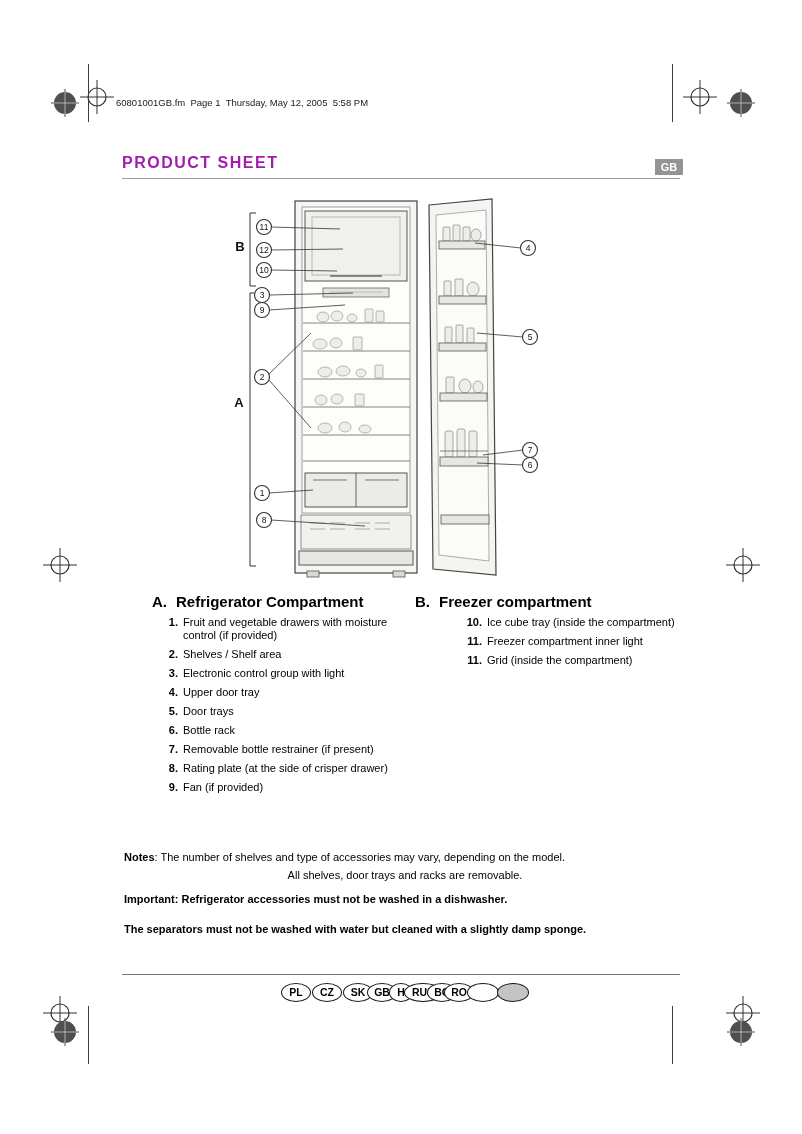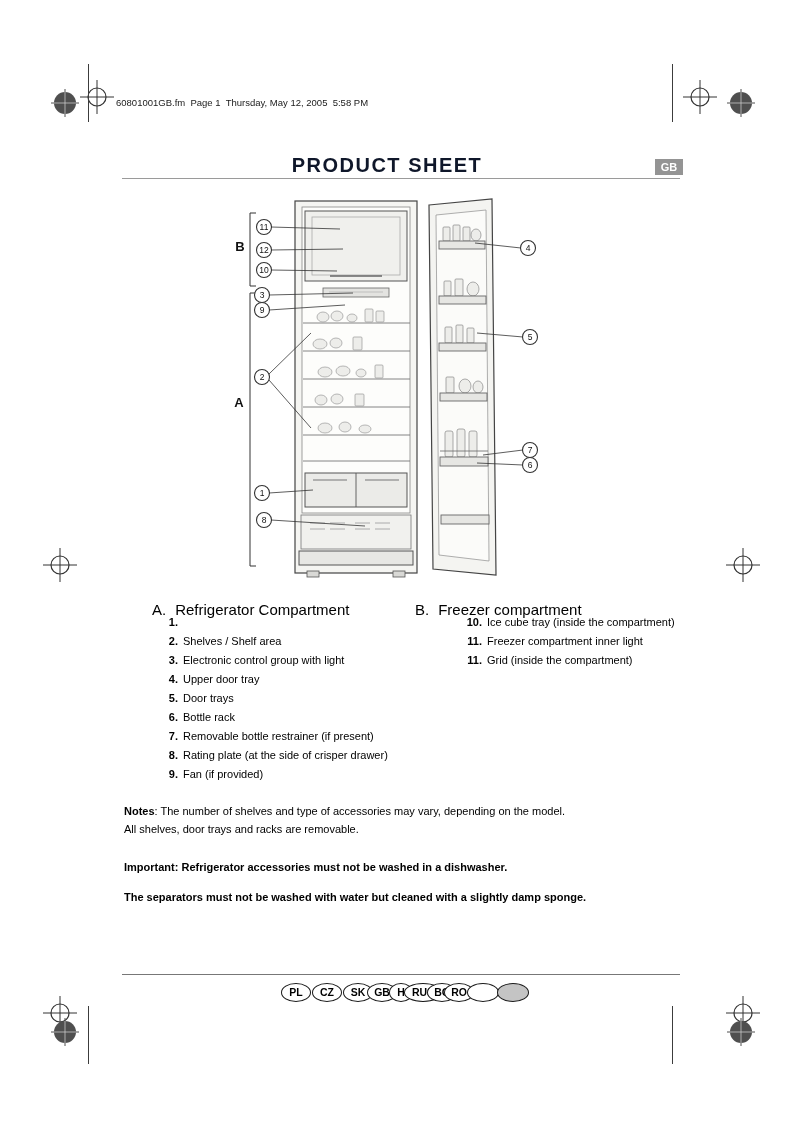--- a/index.html
+++ b/index.html
@@ -1,37 +1,37 @@
 <!DOCTYPE html>
 <html><head>
 <meta charset="utf-8">
 <style>
   html,body{margin:0;padding:0;background:#ffffff;}
   .page{position:relative;width:802px;height:1130px;background:#fff;font-family:"Liberation Sans",sans-serif;color:#111;overflow:hidden;}
   .abs{position:absolute;}
   .vline{position:absolute;width:1px;background:#3c3c3c;}
   .print-header{position:absolute;left:116px;top:97px;font-size:9.5px;white-space:pre;color:#1a1a1a;}
-  .title{position:absolute;left:122px;top:154px;width:530px;text-align:center;font-size:20px;font-weight:bold;letter-spacing:1.5px;color:#0f172a;}
+  .title{position:absolute;left:122px;top:154px;width:530px;font-size:16px;font-weight:bold;letter-spacing:1.5px;color:#a21caf;}
   .title-rule{position:absolute;left:122px;top:178px;width:558px;height:1px;background:#9a9a9a;}
   .gb-badge{position:absolute;left:655px;top:159px;width:28px;height:16px;background:#949494;color:#fff;font-size:11px;font-weight:bold;text-align:center;line-height:16px;}
   .diagram{position:absolute;left:225px;top:193px;width:340px;height:392px;}
-  .heading{position:absolute;font-size:15px;font-weight:normal;color:#000;margin-top:8px;}
+  .heading{position:absolute;font-size:15px;font-weight:bold;color:#000;}
   .h-a{left:152px;top:593px;}
   .h-b{left:415px;top:593px;}
   .h-prefix{margin-right:9px;}
   .ilist{position:absolute;font-size:11px;line-height:13px;color:#000;}
   .list-a{left:152px;top:616px;width:248px;}
   .list-b{left:440px;top:616px;width:242px;}
   .item{display:flex;margin-bottom:6px;}
   .item .num{font-weight:bold;flex:none;text-align:right;margin-right:5px;}
   .list-a .item .num{min-width:26px;}
   .list-b .item .num{min-width:22px;margin-left:20px;}
-  .notes{position:absolute;left:124px;top:804px;width:562px;font-size:11px;line-height:15px;color:#000;}
+  .notes{position:absolute;left:124px;top:850px;width:562px;font-size:11px;line-height:15px;color:#000;}
   .notes p{margin:0 0 3px;}
-  .notes p:nth-child(2){margin-bottom:23px;}
+  .notes p:nth-child(2){margin-bottom:9px;text-align:center;}
   .notes p:nth-child(3){margin-bottom:15px;}
   .notes .imp{font-weight:bold;}
   .footer-rule{position:absolute;left:122px;top:974px;width:558px;height:1px;background:#777;}
   .oval{position:absolute;top:983px;height:19px;border:1.5px solid #1a1a1a;border-radius:50%;background:#fff;font-size:10.5px;font-weight:bold;text-align:center;line-height:16px;color:#000;box-sizing:border-box;}
   .oval.filled{background:#c4c4c4;}
   svg text.cnum{font-size:8.5px;fill:#111;}
   svg text.dletter{font-size:13px;font-weight:bold;fill:#111;}
 </style>
 </head>
 <body>
@@ -289,20 +289,21 @@
       </g>
     </svg>
   </div>
 
   <div class="heading h-a">
     <span class="h-prefix">A.</span><span>Refrigerator Compartment</span>
   </div>
   <div class="ilist list-a">
     <div class="item">
         <span class="num">1.</span>
+        <span class="txt">Fruit and vegetable drawers with moisture control (if provided)</span>
       </div>
       <div class="item">
         <span class="num">2.</span>
         <span class="txt">Shelves / Shelf area</span>
       </div>
       <div class="item">
         <span class="num">3.</span>
         <span class="txt">Electronic control group with light</span>
       </div>
       <div class="item">

